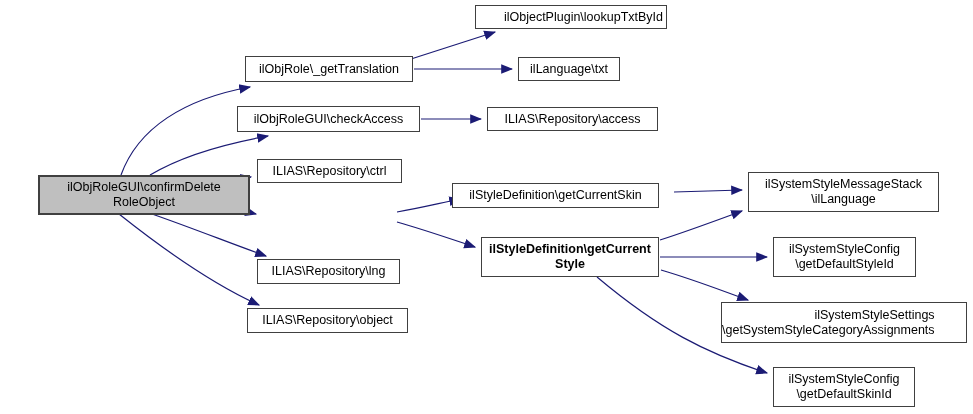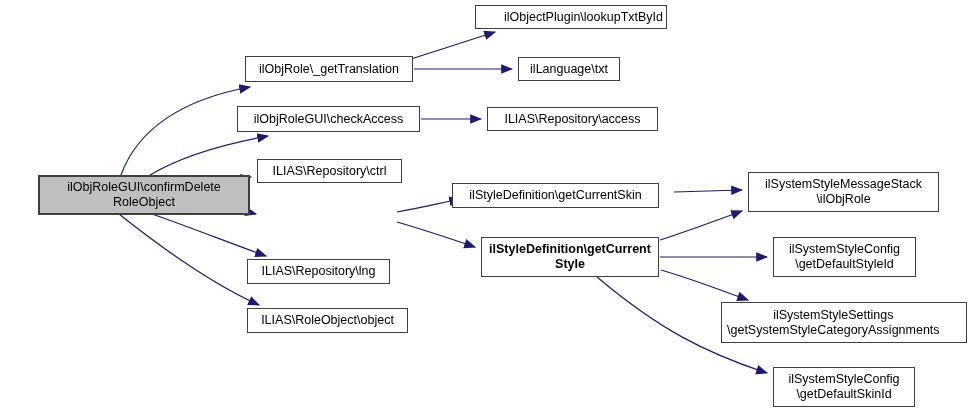--- a/index.html
+++ b/index.html
@@ -39,22 +39,21 @@
     line-height: 15px;
     white-space: pre-line;
     cursor: pointer;
   }
   .node.highlight {
     background: #bfbfbf;
     border-width: 2px;
   }
   .node.align-left {
     justify-content: flex-start;
-    text-align: center;
-    padding-left: 5px;
+    text-align: right;
   }
   .lbl { white-space: pre-line; }
 </style>
 </head>
 <body>
 
 <div id="canvas">
 
   <svg id="edge-layer" width="973" height="414" viewBox="0 0 973 414" xmlns="http://www.w3.org/2000/svg">
     <defs>
@@ -112,31 +111,31 @@
 
   <div class="node" style="left:452px; top:183px; width:207px; height:25px;">
     <span class="lbl">ilStyleDefinition\getCurrentSkin</span>
   </div>
 
   <div class="node" style="left:481px; top:237px; width:178px; height:40px;font-weight:bold;">
     <span class="lbl">ilStyleDefinition\getCurrent
 Style</span>
   </div>
 
-  <div class="node" style="left:247px; top:259px; width:143px; height:25px;">
+  <div class="node" style="left:257px; top:259px; width:143px; height:25px;">
     <span class="lbl">ILIAS\Repository\lng</span>
   </div>
 
   <div class="node" style="left:247px; top:308px; width:161px; height:25px;">
-    <span class="lbl">ILIAS\RoleObject\object</span>
+    <span class="lbl">ILIAS\Repository\object</span>
   </div>
 
   <div class="node" style="left:748px; top:172px; width:191px; height:40px;">
     <span class="lbl">ilSystemStyleMessageStack
-\ilObjRole</span>
+\ilLanguage</span>
   </div>
 
   <div class="node" style="left:773px; top:237px; width:143px; height:40px;">
     <span class="lbl">ilSystemStyleConfig
 \getDefaultStyleId</span>
   </div>
 
   <div class="node align-left" style="left:721px; top:302px; width:246px; height:41px;">
     <span class="lbl">ilSystemStyleSettings
 \getSystemStyleCategoryAssignments</span>

